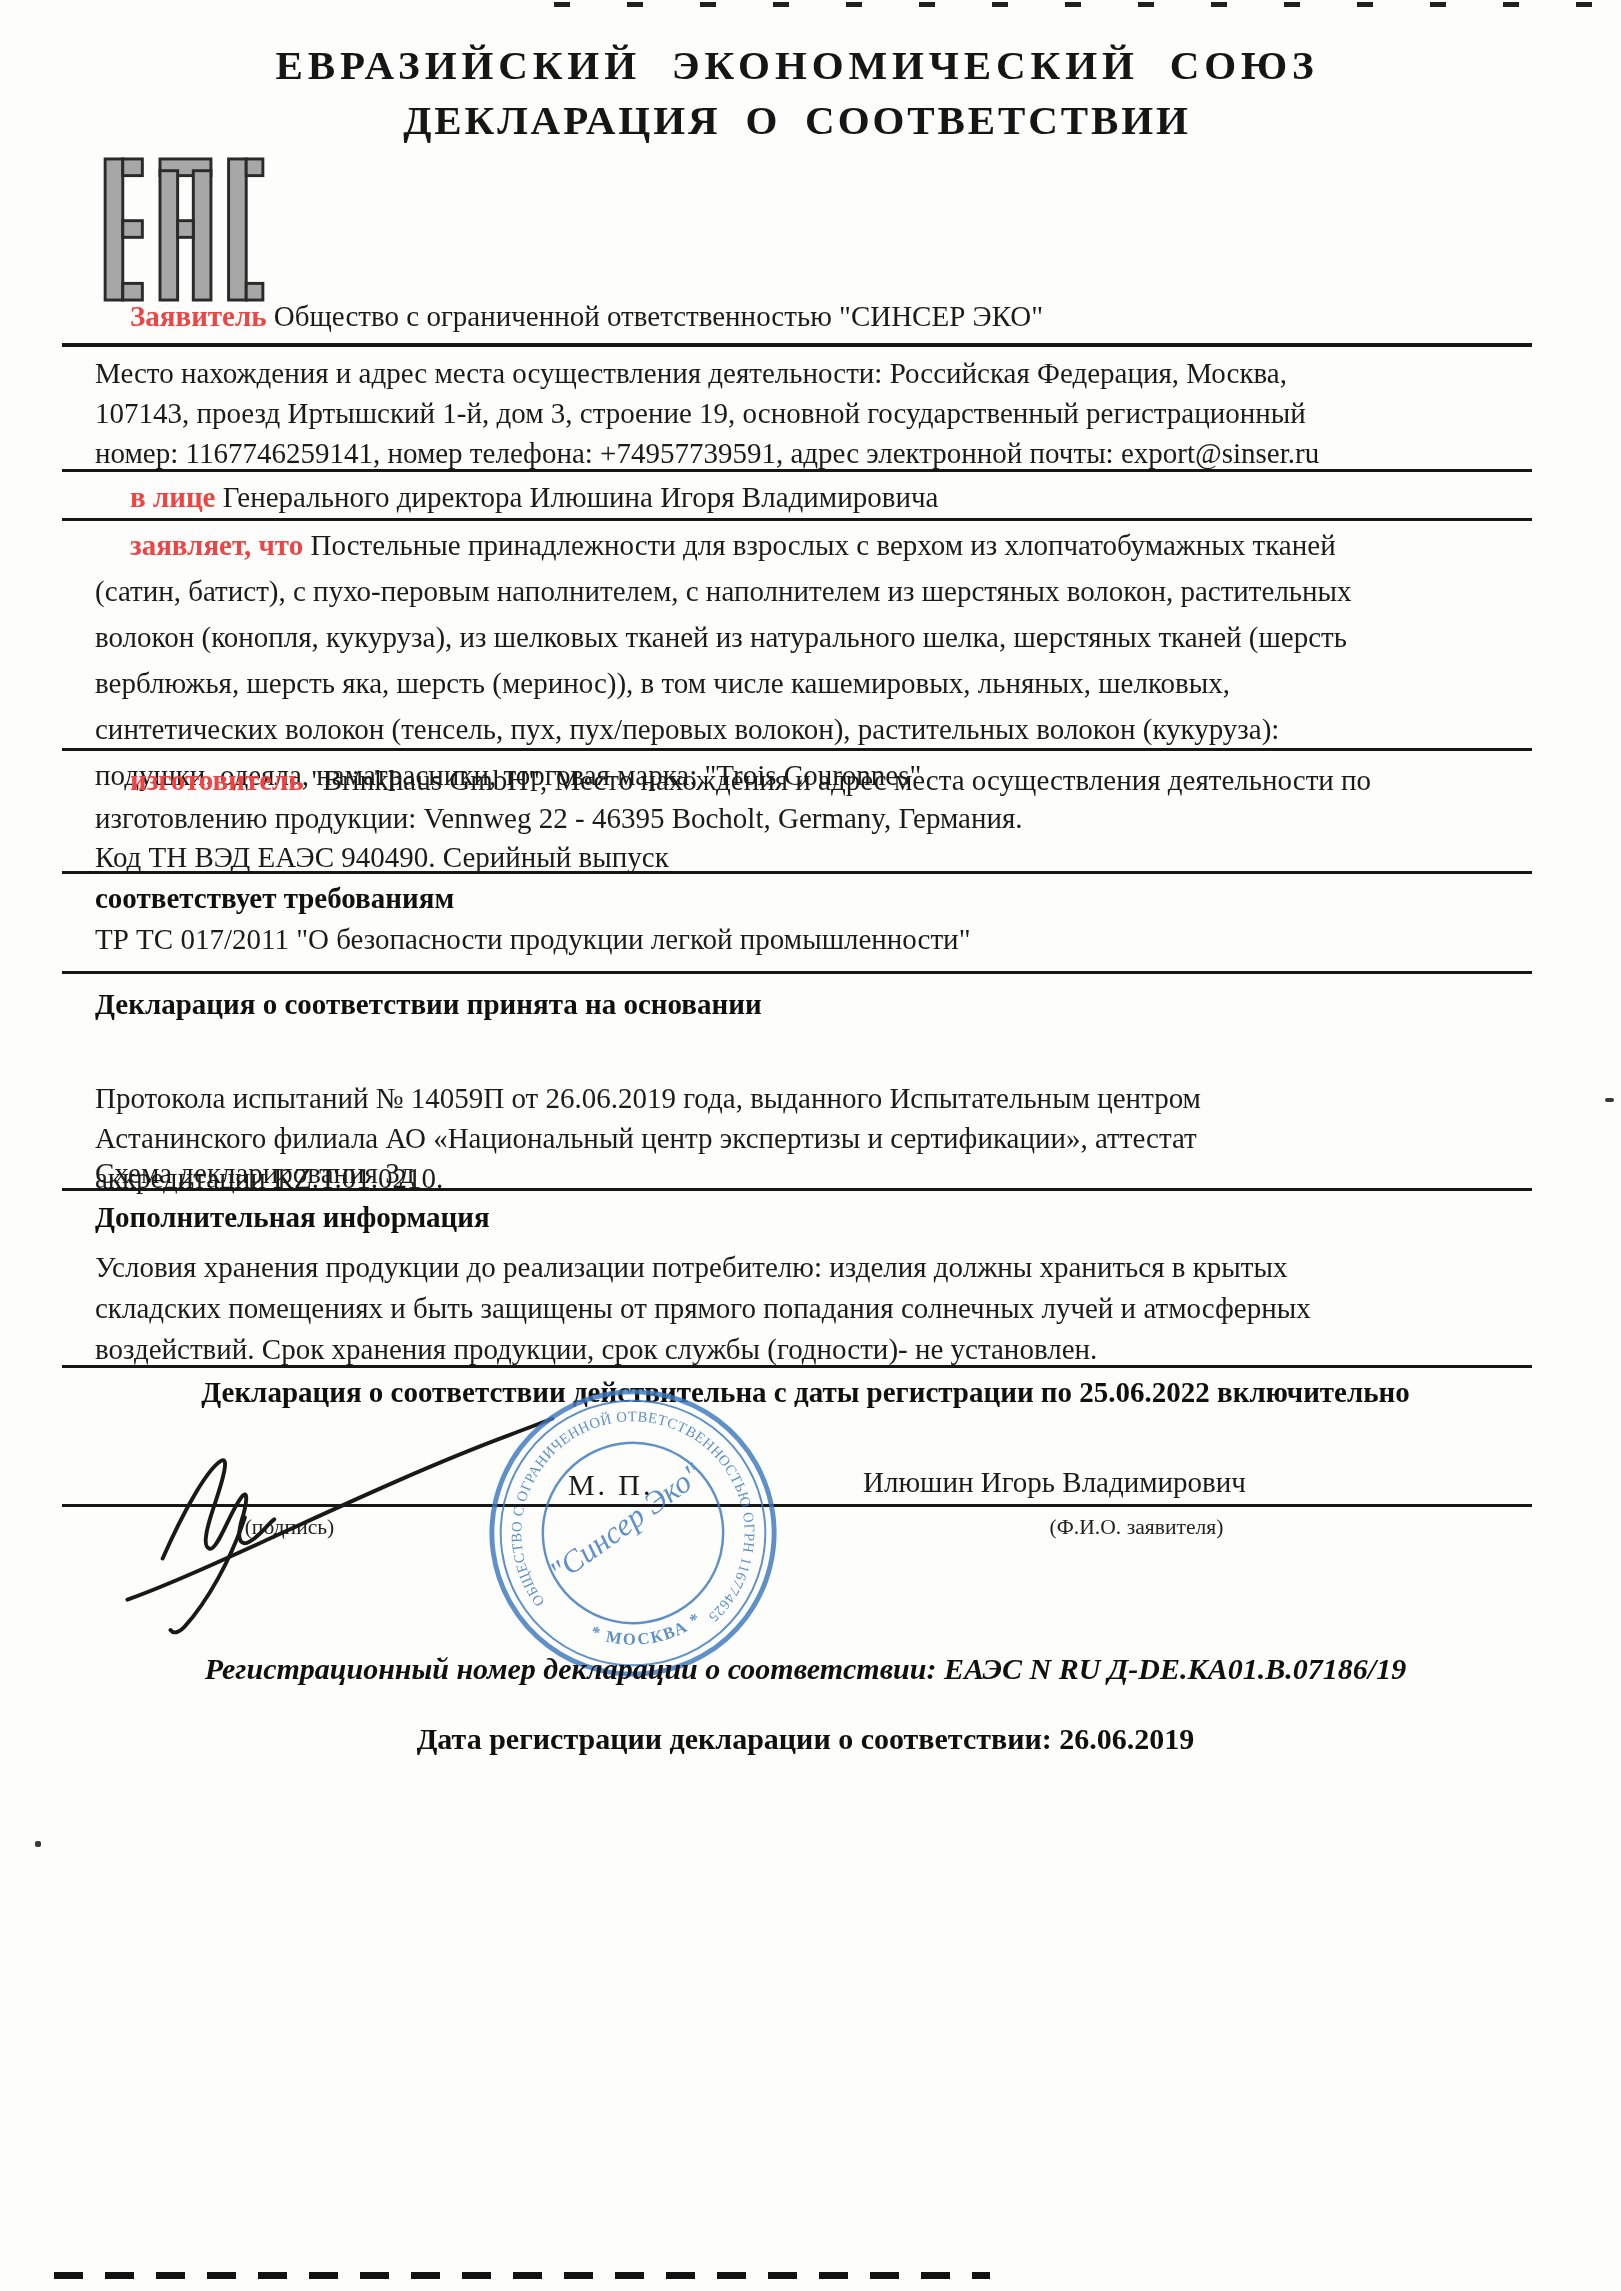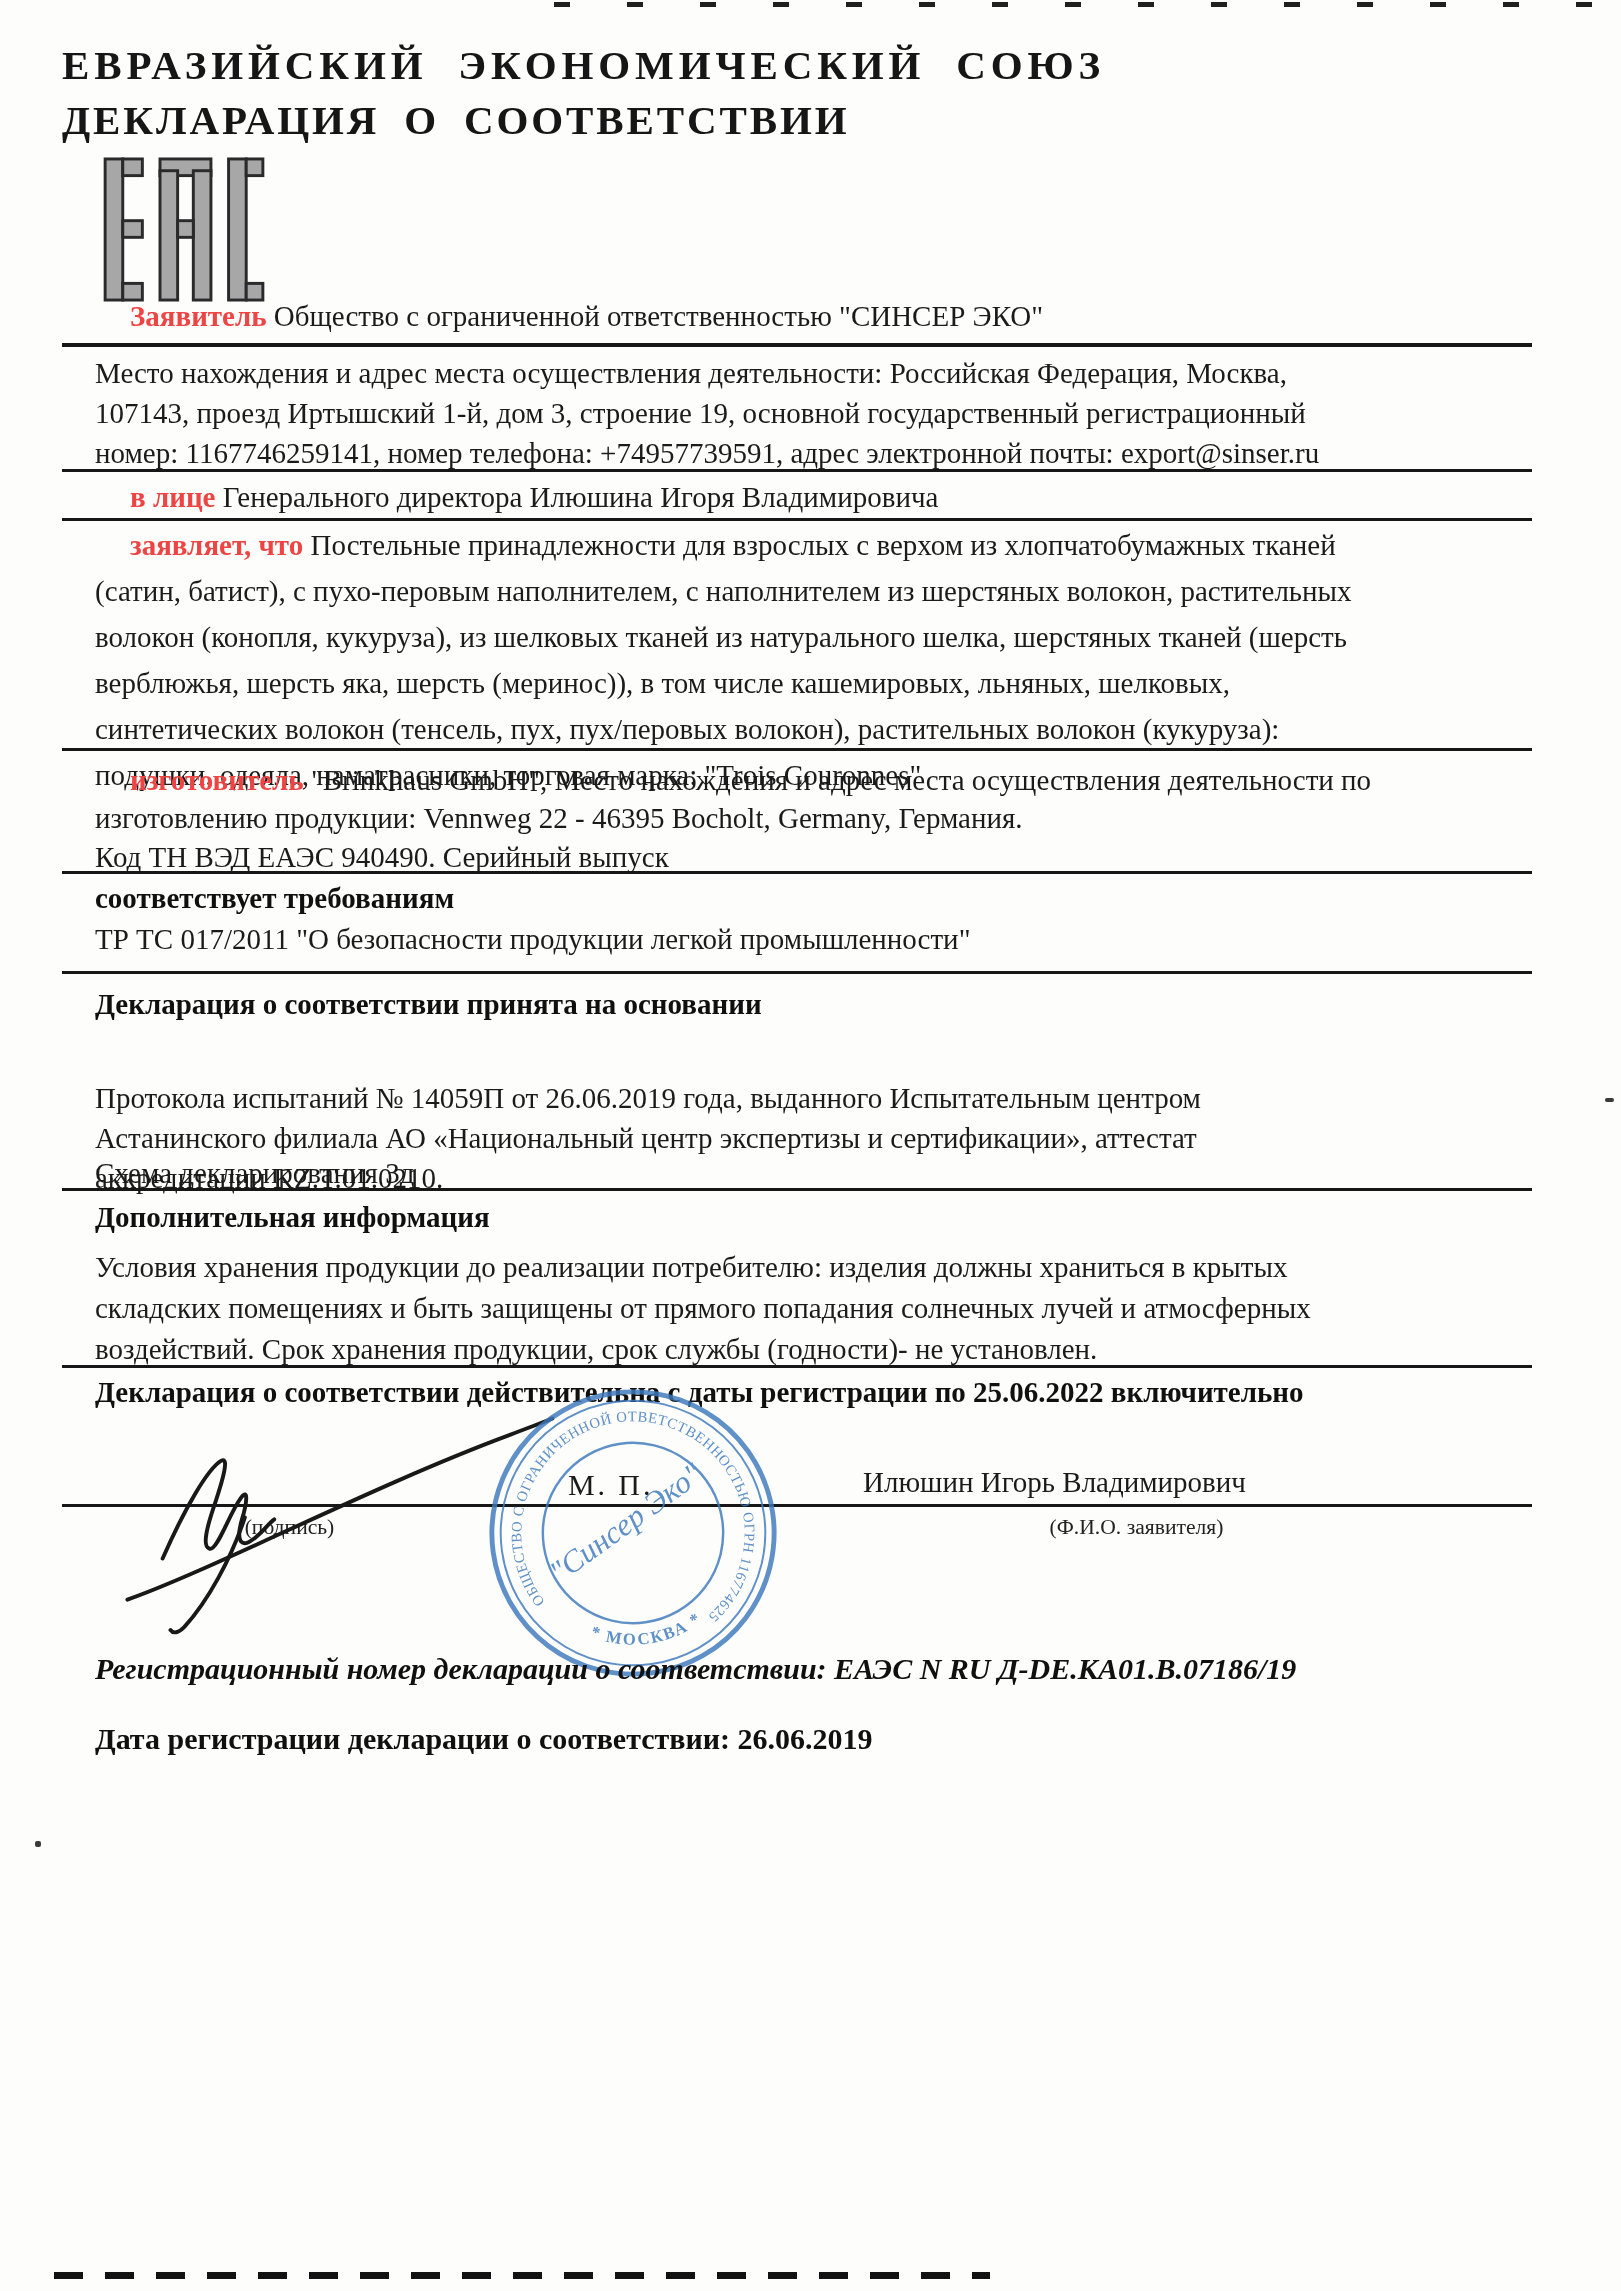--- a/index.html
+++ b/index.html
@@ -6,36 +6,36 @@
   .page{
     position:relative;
     width:1621px;height:2292px;
     background:#fdfdfc;
     font-family:"Liberation Serif","DejaVu Serif",serif;
     color:#1b1b1b;
     overflow:hidden;
   }
   .abs{position:absolute;}
   .title{
-    left:62px;width:1470px;text-align:left;
+    left:62px;width:1470px;text-align:center;
     font-weight:bold;color:#161616;
   }
   .title1{top:41px;font-size:41px;letter-spacing:4.9px;word-spacing:15.7px;}
   .title2{top:96px;font-size:41px;letter-spacing:2.9px;word-spacing:11.8px;}
   .para{
     left:95px;width:1421px;
     font-size:29px;line-height:40px;
     white-space:pre-line;
   }
   .lead{font-weight:bold;color:#ef4444;margin-left:35px;}
   .heading{font-weight:bold;color:#101010;font-size:29px;}
   .rule{left:62px;width:1470px;height:2.9px;background:#171717;}
   .rule.thick{height:3.9px;}
   .caption{font-size:21.6px;color:#222;text-align:center;}
-  .boldline{font-weight:bold;color:#101010;}
+  .boldline{font-weight:bold;color:#101010;text-align:center;}
   .stamp-svg{color:#3d79bd;opacity:0.82;}
   .speck{background:#3a3a3a;border-radius:2px;}
   .top-dashes{
     top:2px;left:554px;width:1063px;height:4.9px;
     background:repeating-linear-gradient(90deg,#202020 0 15.7px,transparent 15.7px 73px);
   }
   .bottom-dashes{
     top:2272px;left:54px;width:936px;height:6.9px;
     background:repeating-linear-gradient(90deg,#121212 0 29px,transparent 29px 51px);
   }

